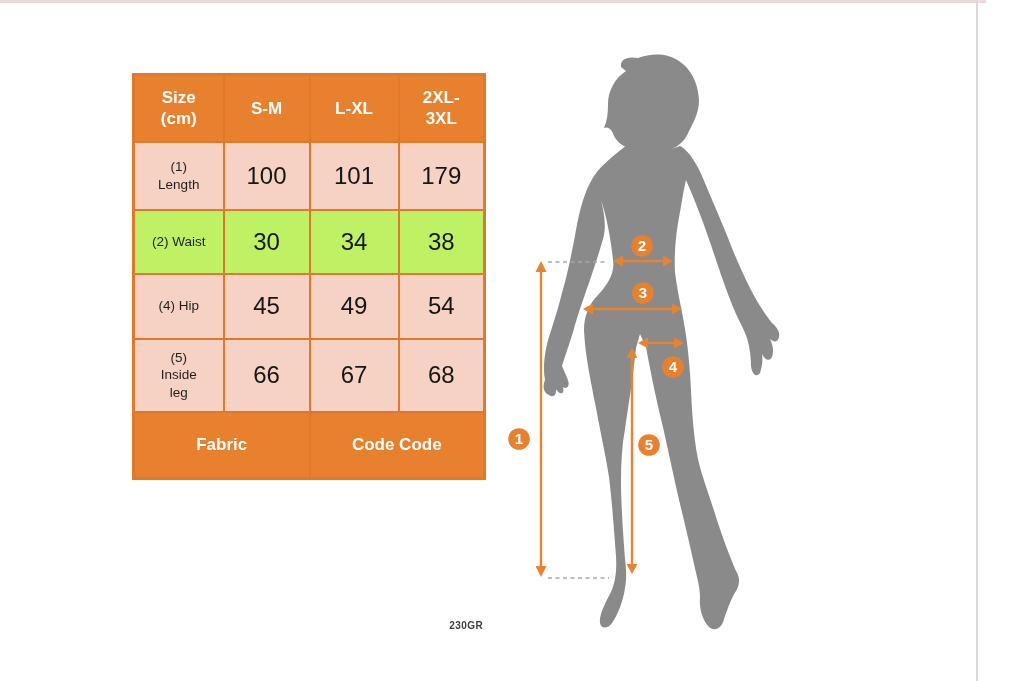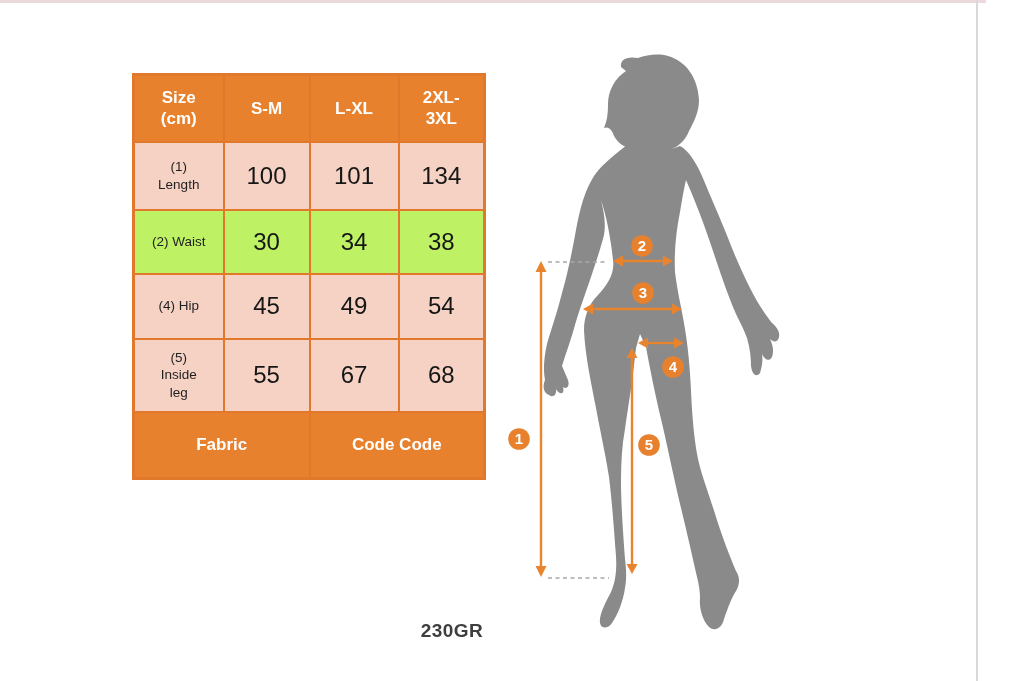--- a/index.html
+++ b/index.html
@@ -27,21 +27,21 @@
   tr.hdr th{
     background:#e8812e;color:#ffffff;font-size:17px;font-weight:bold;line-height:1.25;
   }
   td.lbl{font-size:13.5px;color:#1f1f1f;line-height:1.3;}
   td.val{font-size:24px;color:#161616;}
   tr.tone-a td{background:#f5d2c4;}
   tr.tone-b td{background:#bef264;}
   tr.info-val td{background:#f8ddd1;font-size:18px;color:#141414;line-height:1.35;}
   .weight-note{
     position:absolute;left:132px;top:620px;width:351px;text-align:right;
-    font-size:19px;font-weight:600;color:#3e3e3e;letter-spacing:.4px;
+    font-size:10px;font-weight:600;color:#3e3e3e;letter-spacing:.4px;
   }
 
   
   svg.figure{position:absolute;left:500px;top:40px;width:310px;height:600px;}
   .sil{fill:#8a8a8a;}
   .arrow{stroke:#e8842e;stroke-width:2.4;fill:none;}
   .ahead{fill:#e8842e;}
   .dash{stroke:#a8a8a8;stroke-width:1.3;stroke-dasharray:4 3.5;fill:none;}
   .mcirc{fill:#e8812e;}
   .mnum{
@@ -70,39 +70,39 @@
       <th>S-M</th>
       <th>L-XL</th>
       <th>2XL-
 3XL</th>
     </tr>
     <tr class="tone-a" style="height:68px">
       <td class="lbl">(1)
 Length</td>
       <td class="val">100</td>
       <td class="val">101</td>
-      <td class="val">134</td>
+      <td class="val">179</td>
     </tr>
     <tr class="tone-b" style="height:64px">
       <td class="lbl">(2) Waist</td>
       <td class="val">30</td>
       <td class="val">34</td>
       <td class="val">38</td>
     </tr>
     <tr class="tone-a" style="height:65px">
       <td class="lbl">(4) Hip</td>
       <td class="val">45</td>
       <td class="val">49</td>
       <td class="val">54</td>
     </tr>
     <tr class="tone-a" style="height:73px">
       <td class="lbl">(5)
 Inside
 leg</td>
-      <td class="val">55</td>
+      <td class="val">66</td>
       <td class="val">67</td>
       <td class="val">68</td>
     </tr>
     <tr class="hdr" style="height:67px">
       <th colspan="2">Fabric</th>
       <th colspan="2">Code Code</th>
     </tr>
   </tbody>
     </table>
 

